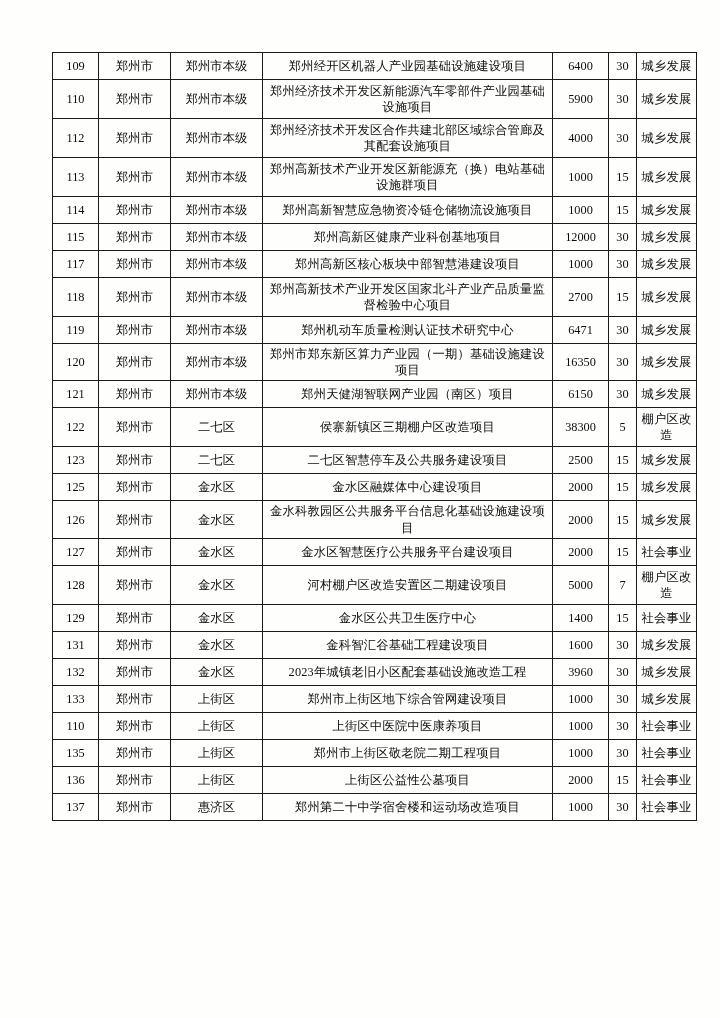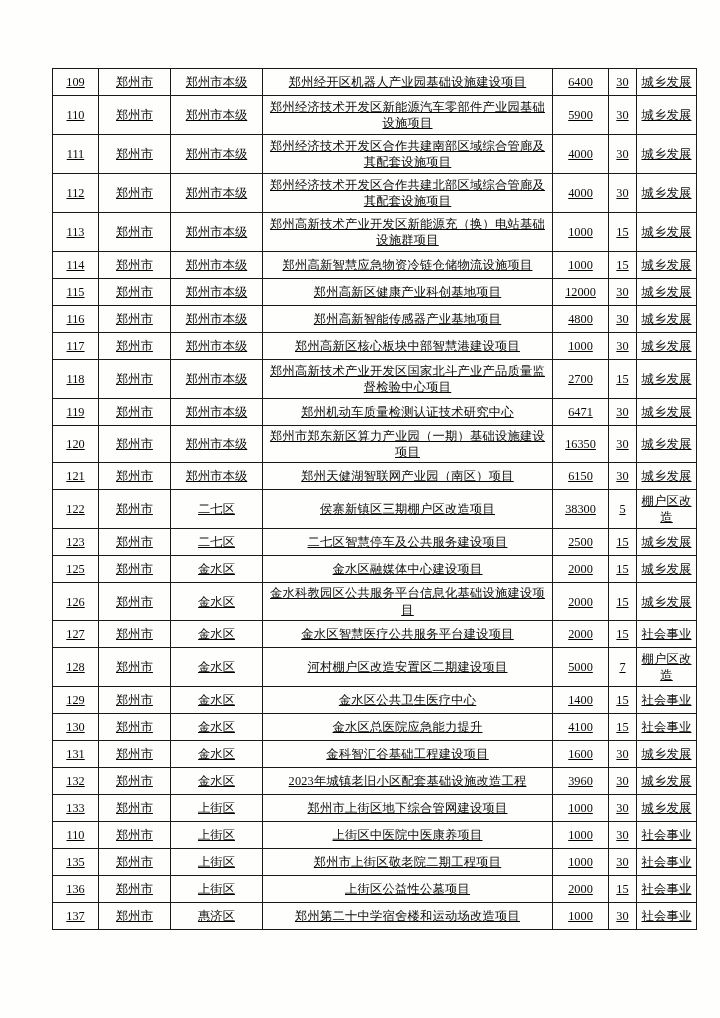--- a/index.html
+++ b/index.html
@@ -19,23 +19,22 @@
     position: absolute;
     left: 0;
     top: 0;
     width: 720px;
     height: 1018px;
     background: #fefefd;
   }
   .table-wrap {
     position: absolute;
     left: 52px;
-    top: 68px;
+    top: 52px;
     width: 624px;
-    text-decoration: underline;
   }
   table.doc-table {
     border-collapse: collapse;
     width: 624px;
     table-layout: fixed;
   }
   table.doc-table td {
     border: 1px solid #1a1a1a;
     padding: 2px 3px;
     font-size: 12.3px;
@@ -98,29 +97,20 @@
           <tr class="row-h2">
             <td class="cell-no">110</td>
             <td class="cell-city">郑州市</td>
             <td class="cell-district">郑州市本级</td>
             <td class="cell-name">郑州经济技术开发区新能源汽车零部件产业园基础设施项目</td>
             <td class="cell-amt">5900</td>
             <td class="cell-yr">30</td>
             <td class="cell-cat">城乡发展</td>
           </tr>
           <tr class="row-h2">
-            <td class="cell-no">111</td>
-            <td class="cell-city">郑州市</td>
-            <td class="cell-district">郑州市本级</td>
-            <td class="cell-name">郑州经济技术开发区合作共建南部区域综合管廊及其配套设施项目</td>
-            <td class="cell-amt">4000</td>
-            <td class="cell-yr">30</td>
-            <td class="cell-cat">城乡发展</td>
-          </tr>
-          <tr class="row-h2">
             <td class="cell-no">112</td>
             <td class="cell-city">郑州市</td>
             <td class="cell-district">郑州市本级</td>
             <td class="cell-name">郑州经济技术开发区合作共建北部区域综合管廊及其配套设施项目</td>
             <td class="cell-amt">4000</td>
             <td class="cell-yr">30</td>
             <td class="cell-cat">城乡发展</td>
           </tr>
           <tr class="row-h2">
             <td class="cell-no">113</td>
@@ -139,29 +129,20 @@
             <td class="cell-amt">1000</td>
             <td class="cell-yr">15</td>
             <td class="cell-cat">城乡发展</td>
           </tr>
           <tr class="row-h1">
             <td class="cell-no">115</td>
             <td class="cell-city">郑州市</td>
             <td class="cell-district">郑州市本级</td>
             <td class="cell-name">郑州高新区健康产业科创基地项目</td>
             <td class="cell-amt">12000</td>
-            <td class="cell-yr">30</td>
-            <td class="cell-cat">城乡发展</td>
-          </tr>
-          <tr class="row-h1">
-            <td class="cell-no">116</td>
-            <td class="cell-city">郑州市</td>
-            <td class="cell-district">郑州市本级</td>
-            <td class="cell-name">郑州高新智能传感器产业基地项目</td>
-            <td class="cell-amt">4800</td>
             <td class="cell-yr">30</td>
             <td class="cell-cat">城乡发展</td>
           </tr>
           <tr class="row-h1">
             <td class="cell-no">117</td>
             <td class="cell-city">郑州市</td>
             <td class="cell-district">郑州市本级</td>
             <td class="cell-name">郑州高新区核心板块中部智慧港建设项目</td>
             <td class="cell-amt">1000</td>
             <td class="cell-yr">30</td>
@@ -256,29 +237,20 @@
             <td class="cell-amt">5000</td>
             <td class="cell-yr">7</td>
             <td class="cell-cat">棚户区改造</td>
           </tr>
           <tr class="row-h1">
             <td class="cell-no">129</td>
             <td class="cell-city">郑州市</td>
             <td class="cell-district">金水区</td>
             <td class="cell-name">金水区公共卫生医疗中心</td>
             <td class="cell-amt">1400</td>
-            <td class="cell-yr">15</td>
-            <td class="cell-cat">社会事业</td>
-          </tr>
-          <tr class="row-h1">
-            <td class="cell-no">130</td>
-            <td class="cell-city">郑州市</td>
-            <td class="cell-district">金水区</td>
-            <td class="cell-name">金水区总医院应急能力提升</td>
-            <td class="cell-amt">4100</td>
             <td class="cell-yr">15</td>
             <td class="cell-cat">社会事业</td>
           </tr>
           <tr class="row-h1">
             <td class="cell-no">131</td>
             <td class="cell-city">郑州市</td>
             <td class="cell-district">金水区</td>
             <td class="cell-name">金科智汇谷基础工程建设项目</td>
             <td class="cell-amt">1600</td>
             <td class="cell-yr">30</td>

